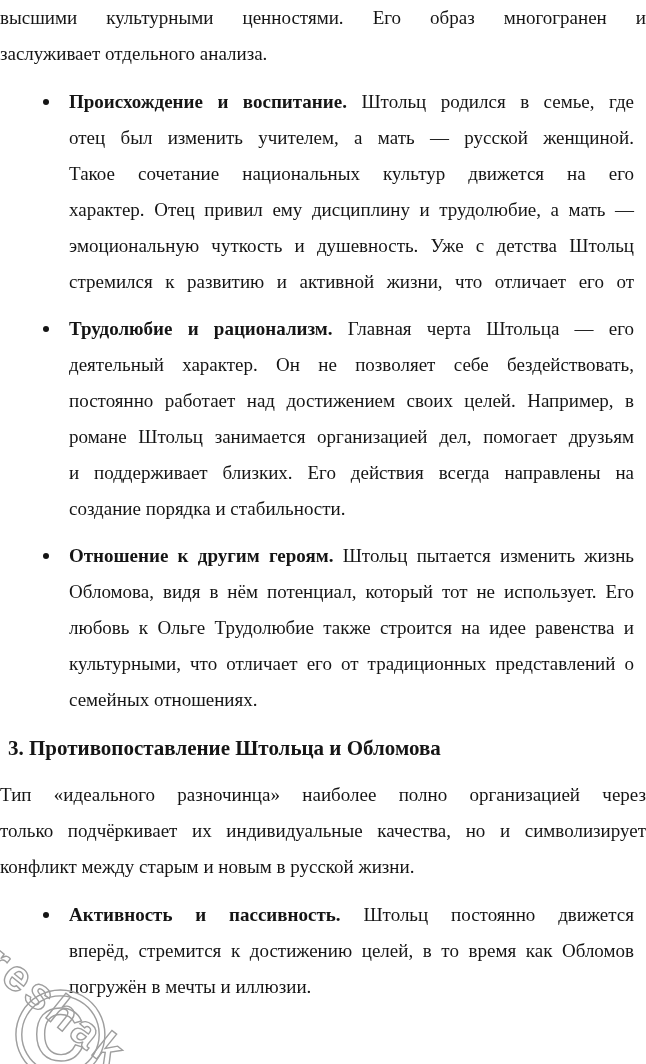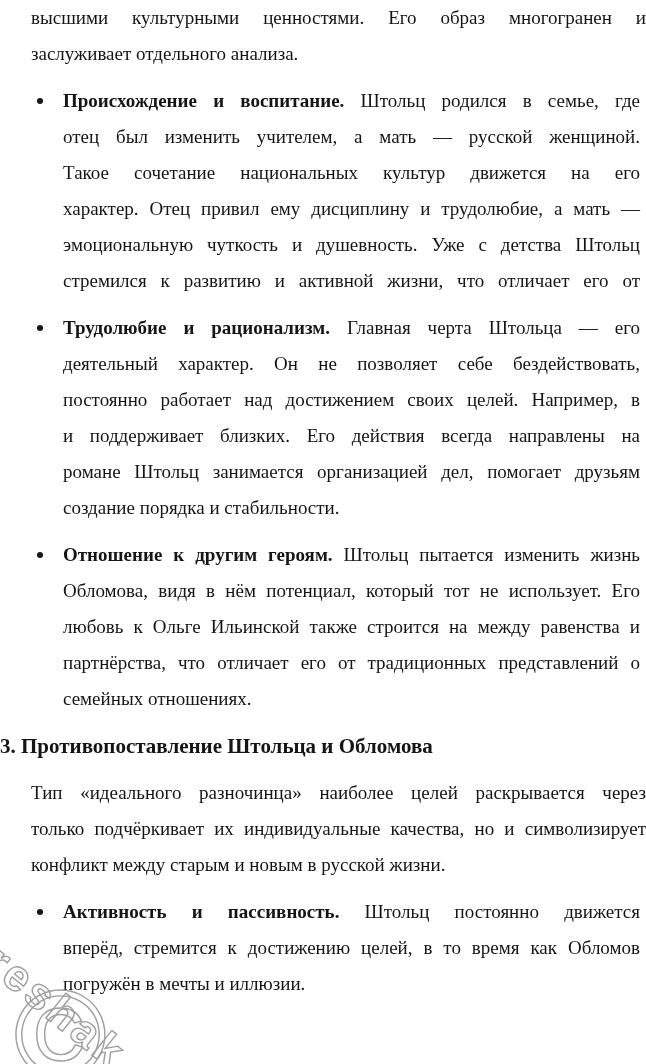--- a/index.html
+++ b/index.html
@@ -7,41 +7,41 @@
     position: relative;
     width: 646px;
     height: 1064px;
     overflow: hidden;
     background: #ffffff;
     color: #151515;
     font-family: "Liberation Serif", "DejaVu Serif", serif;
     font-size: 19px;
     line-height: 36px;
   }
-  .para { margin: 0 0 11px 0; padding-left: 31px; }
+  .para { margin: 0 0 11px 0; }
   .line {
     text-align: justify;
     text-align-last: justify;
     white-space: nowrap; 
   }
   .line.last { text-align-last: left; }
   .lead { font-weight: bold; }
-  .list { margin: 6px; }
+  .list { margin: 12px; }
   .item { position: relative; padding-left: 57px; margin: 0 0 11px 0; }
   .dot {
     position: absolute;
     left: 31px; top: 15px;
     width: 6px; height: 6px;
     border-radius: 50%;
     background: #151515;
   }
   .heading {
     font-size: 21px;
     font-weight: bold;
-    margin: 0 0 11px 0;
+    margin: 0 0 11px 8px;
     line-height: 36px;
   }
   .watermark { position: absolute; left: 0; top: 0; width: 100%; height: 100%; pointer-events: none; }
   .wm-text {
     position: absolute;
     left: 6px; top: 938px;
     transform: rotate(39deg);
     transform-origin: 0 0;
     font-family: "Liberation Sans", sans-serif;
     font-size: 44px;
@@ -81,40 +81,40 @@
       <div class="line">характер. Отец привил ему дисциплину и трудолюбие, а мать —</div>
       <div class="line">эмоциональную чуткость и душевность. Уже с детства Штольц</div>
       <div class="line">стремился к развитию и активной жизни, что отличает его от</div>
     </div>
 
     <div class="item">
       <span class="dot"></span>
       <div class="line"><span class="lead">Трудолюбие и рационализм.</span> <span>Главная черта Штольца — его</span></div>
       <div class="line">деятельный характер. Он не позволяет себе бездействовать,</div>
       <div class="line">постоянно работает над достижением своих целей. Например, в</div>
+      <div class="line">романе Штольц занимается организацией дел, помогает друзьям</div>
       <div class="line">и поддерживает близких. Его действия всегда направлены на</div>
-      <div class="line">романе Штольц занимается организацией дел, помогает друзьям</div>
       <div class="line last">создание порядка и стабильности.</div>
     </div>
 
     <div class="item">
       <span class="dot"></span>
       <div class="line"><span class="lead">Отношение к другим героям.</span> <span>Штольц пытается изменить жизнь</span></div>
       <div class="line">Обломова, видя в нём потенциал, который тот не использует. Его</div>
-      <div class="line">любовь к Ольге Ильинской также строится на между равенства и</div>
-      <div class="line">партнёрства, что отличает его от традиционных представлений о</div>
+      <div class="line">любовь к Ольге Трудолюбие также строится на идее равенства и</div>
+      <div class="line">культурными, что отличает его от традиционных представлений о</div>
       <div class="line last">семейных отношениях.</div>
     </div>
 
   </div>
 
   <h2 class="heading">3. Противопоставление Штольца и Обломова</h2>
 
   <div class="para">
-    <div class="line">Тип «идеального разночинца» наиболее целей раскрывается через</div>
+    <div class="line">Тип «идеального разночинца» наиболее полно организацией через</div>
     <div class="line">только подчёркивает их индивидуальные качества, но и символизирует</div>
     <div class="line last">конфликт между старым и новым в русской жизни.</div>
   </div>
 
   <div class="list">
     <div class="item">
       <span class="dot"></span>
       <div class="line"><span class="lead">Активность и пассивность.</span> <span>Штольц постоянно движется</span></div>
       <div class="line">вперёд, стремится к достижению целей, в то время как Обломов</div>
       <div class="line last">погружён в мечты и иллюзии.</div>

